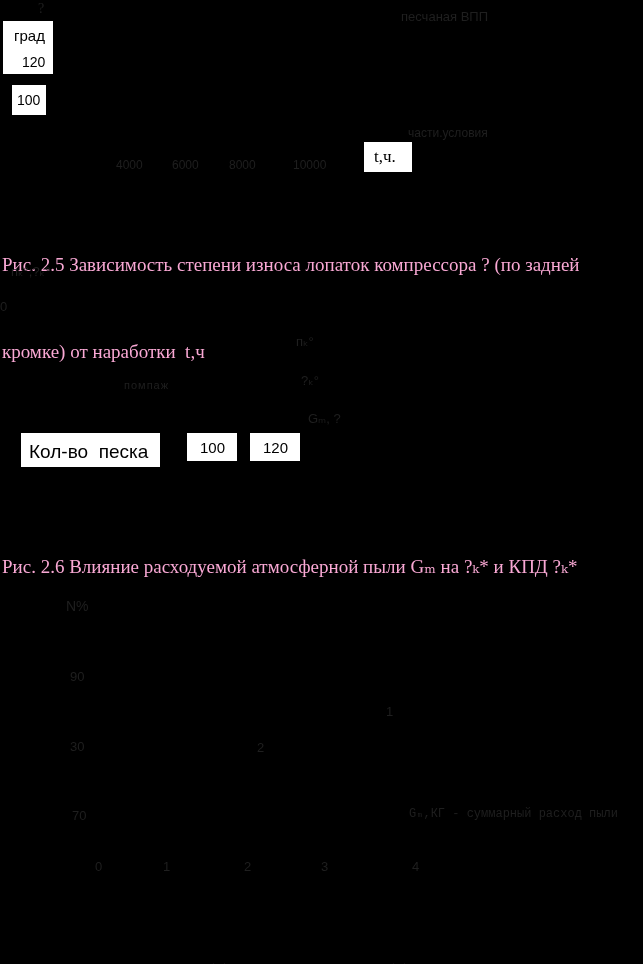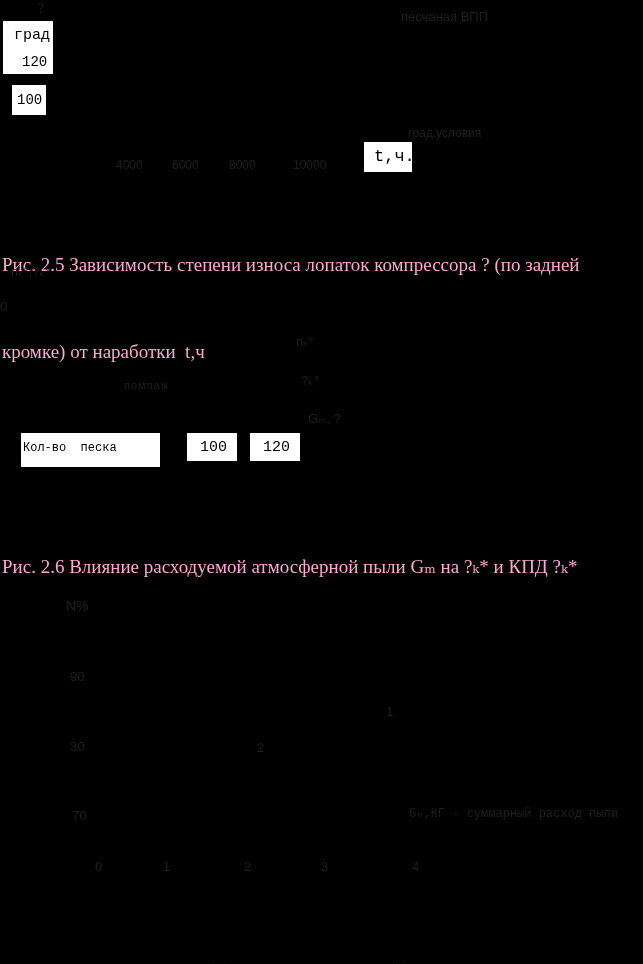--- a/index.html
+++ b/index.html
@@ -2,21 +2,21 @@
 <html><head>
 <meta charset="utf-8">
 <style>
   html,body{margin:0;padding:0;background:#000;}
   #page{position:relative;width:643px;height:964px;background:#000000;overflow:hidden;
         font-family:"Liberation Sans","DejaVu Sans",sans-serif;}
   .faint{position:absolute;color:#1f1f1f;white-space:pre;}
   .caption{position:absolute;left:2px;color:#f9a8d4;font-family:"Liberation Serif","DejaVu Serif",serif;
            font-size:19px;line-height:29px;white-space:pre;}
   .wbox{position:absolute;background:#ffffff;color:#000000;overflow:hidden;}
-  .wbox .cell{position:absolute;white-space:pre;font-family:Liberation Mono, monospace;}
+  .wbox .cell{position:absolute;white-space:pre;}
   .tick{position:absolute;color:#1f1f1f;font-size:12px;white-space:pre;}
   .axis-sym{font-family:"Liberation Serif","DejaVu Serif",serif;}
 </style>
 </head>
 <body>
 
 <div id="page">
 
   <div>
     <span class="faint axis-sym" style="left:38px;top:1px;font-size:14px;">?</span>
@@ -24,21 +24,21 @@
     <div class="wbox" style="left:3px;top:21px;width:50px;height:53px;">
       <span class="cell" style="left:11px;top:6px;font-size:15px;">град</span>
       <span class="cell" style="left:19px;top:33px;font-size:14px;">120</span>
     </div>
 
     <div class="wbox" style="left:12px;top:85px;width:34px;height:30px;">
       <span class="cell" style="left:5px;top:7px;font-size:14px;">100</span>
     </div>
 
     <span class="faint" style="left:401px;top:9px;font-size:13px;">песчаная ВПП</span>
-    <span class="faint" style="left:408px;top:126px;font-size:12px;">град.условия</span>
+    <span class="faint" style="left:408px;top:126px;font-size:12px;">части.условия</span>
 
     <span class="tick" style="left:116px;top:158px;">4000</span>
     <span class="tick" style="left:172px;top:158px;">6000</span>
     <span class="tick" style="left:229px;top:158px;">8000</span>
     <span class="tick" style="left:293px;top:158px;">10000</span>
 
     <div class="wbox" style="left:364px;top:142px;width:48px;height:30px;">
       <span class="cell axis-sym" style="left:10px;top:5px;font-size:17px;">t,ч.</span>
     </div>
   </div>
@@ -51,21 +51,21 @@
   <div>
     <span class="faint" style="left:11px;top:264px;font-size:13px;">пₖ°,?ₖ°</span>
     <span class="faint" style="left:0px;top:299px;font-size:13px;">0</span>
     <span class="faint" style="left:124px;top:379px;font-size:11px;letter-spacing:1px;">помпаж</span>
 
     <span class="faint" style="left:296px;top:334px;font-size:13px;">пₖ°</span>
     <span class="faint" style="left:301px;top:373px;font-size:13px;">?ₖ°</span>
     <span class="faint" style="left:308px;top:411px;font-size:13px;">Gₘ, ?</span>
 
     <div class="wbox" style="left:21px;top:433px;width:139px;height:34px;">
-      <span class="cell" style="left:2px;top:8px;font-size:12px;">Кол-во  песка</span>
+      <span class="cell" style="left:8px;top:8px;font-size:19px;">Кол-во  песка</span>
     </div>
     <div class="wbox" style="left:187px;top:433px;width:50px;height:28px;">
       <span class="cell" style="left:13px;top:6px;font-size:15px;">100</span>
     </div>
     <div class="wbox" style="left:250px;top:433px;width:50px;height:28px;">
       <span class="cell" style="left:13px;top:6px;font-size:15px;">120</span>
     </div>
   </div>
 
   <div class="caption" style="top:494px;">

